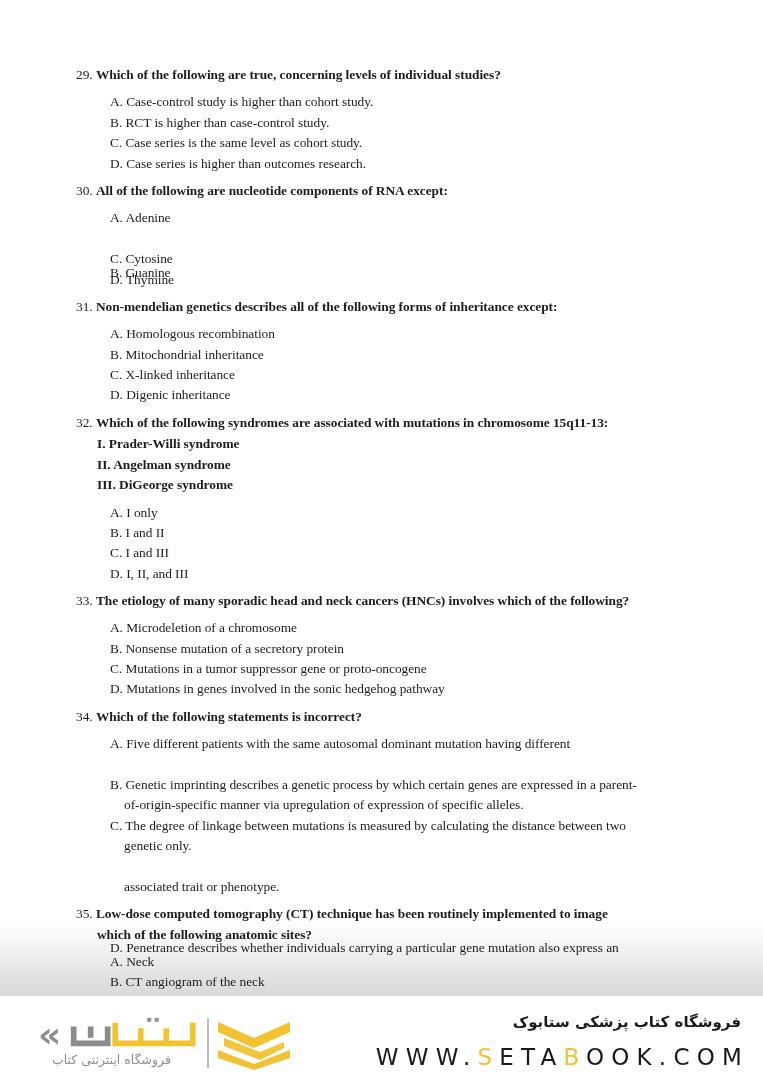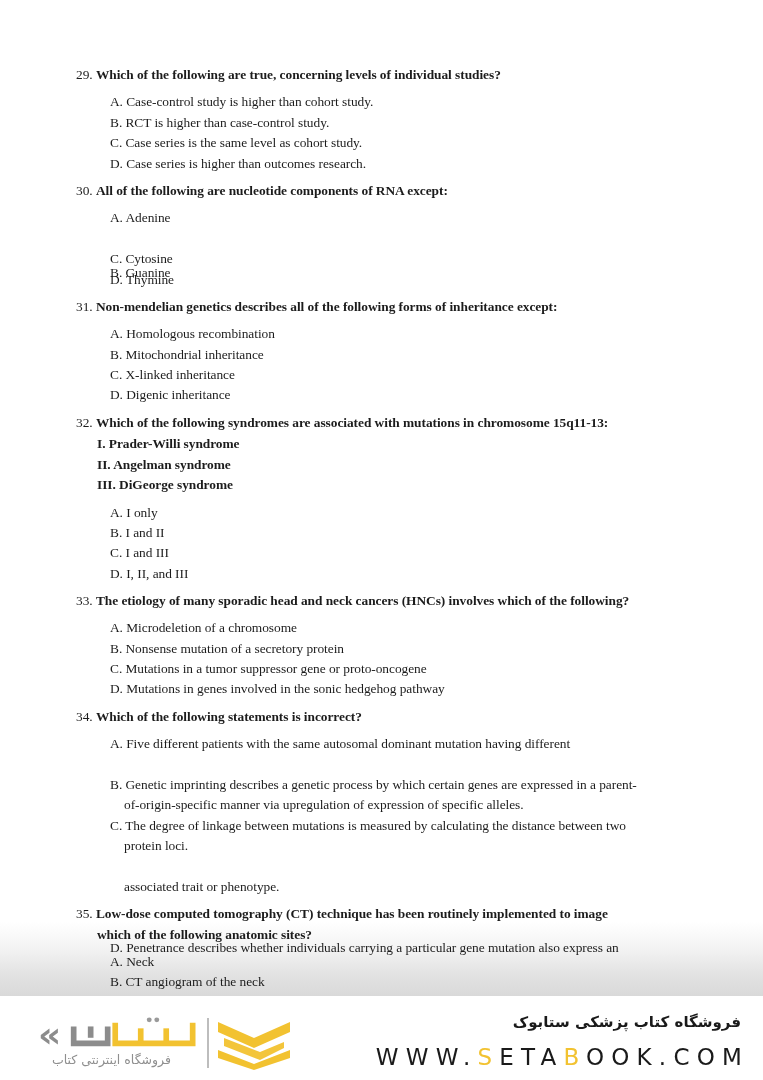--- a/index.html
+++ b/index.html
@@ -148,21 +148,21 @@
   <div class="line" style="left:110px; top:681px;">D. Mutations in genes involved in the sonic hedgehog pathway</div>
 
   <div class="line" style="left:76px; top:709px;">
     <span class="q-num">34.</span>
     <span class="q-text">Which of the following statements is incorrect?</span>
   </div>
   <div class="line" style="left:110px; top:736px;">A. Five different patients with the same autosomal dominant mutation having different</div>
   <div class="line" style="left:110px; top:777px;">B. Genetic imprinting describes a genetic process by which certain genes are expressed in a parent-</div>
   <div class="line" style="left:124px; top:797px;">of-origin-specific manner via upregulation of expression of specific alleles.</div>
   <div class="line" style="left:110px; top:818px;">C. The degree of linkage between mutations is measured by calculating the distance between two</div>
-  <div class="line" style="left:124px; top:838px;">protein loci.</div>
+  <div class="line" style="left:124px; top:838px;">genetic only.</div>
   <div class="line" style="left:110px; top:902px;margin-top:38px;">D. Penetrance describes whether individuals carrying a particular gene mutation also express an</div>
   <div class="line" style="left:124px; top:879px;">associated trait or phenotype.</div>
 
   <div class="line" style="left:76px; top:906px;">
     <span class="q-num">35.</span>
     <span class="q-text">Low-dose computed tomography (CT) technique has been routinely implemented to image</span>
   </div>
   <div class="line q-text" style="left:97px; top:927px;">which of the following anatomic sites?</div>
   <div class="line" style="left:110px; top:954px;">A. Neck</div>
   <div class="line" style="left:110px; top:974px;">B. CT angiogram of the neck</div>

